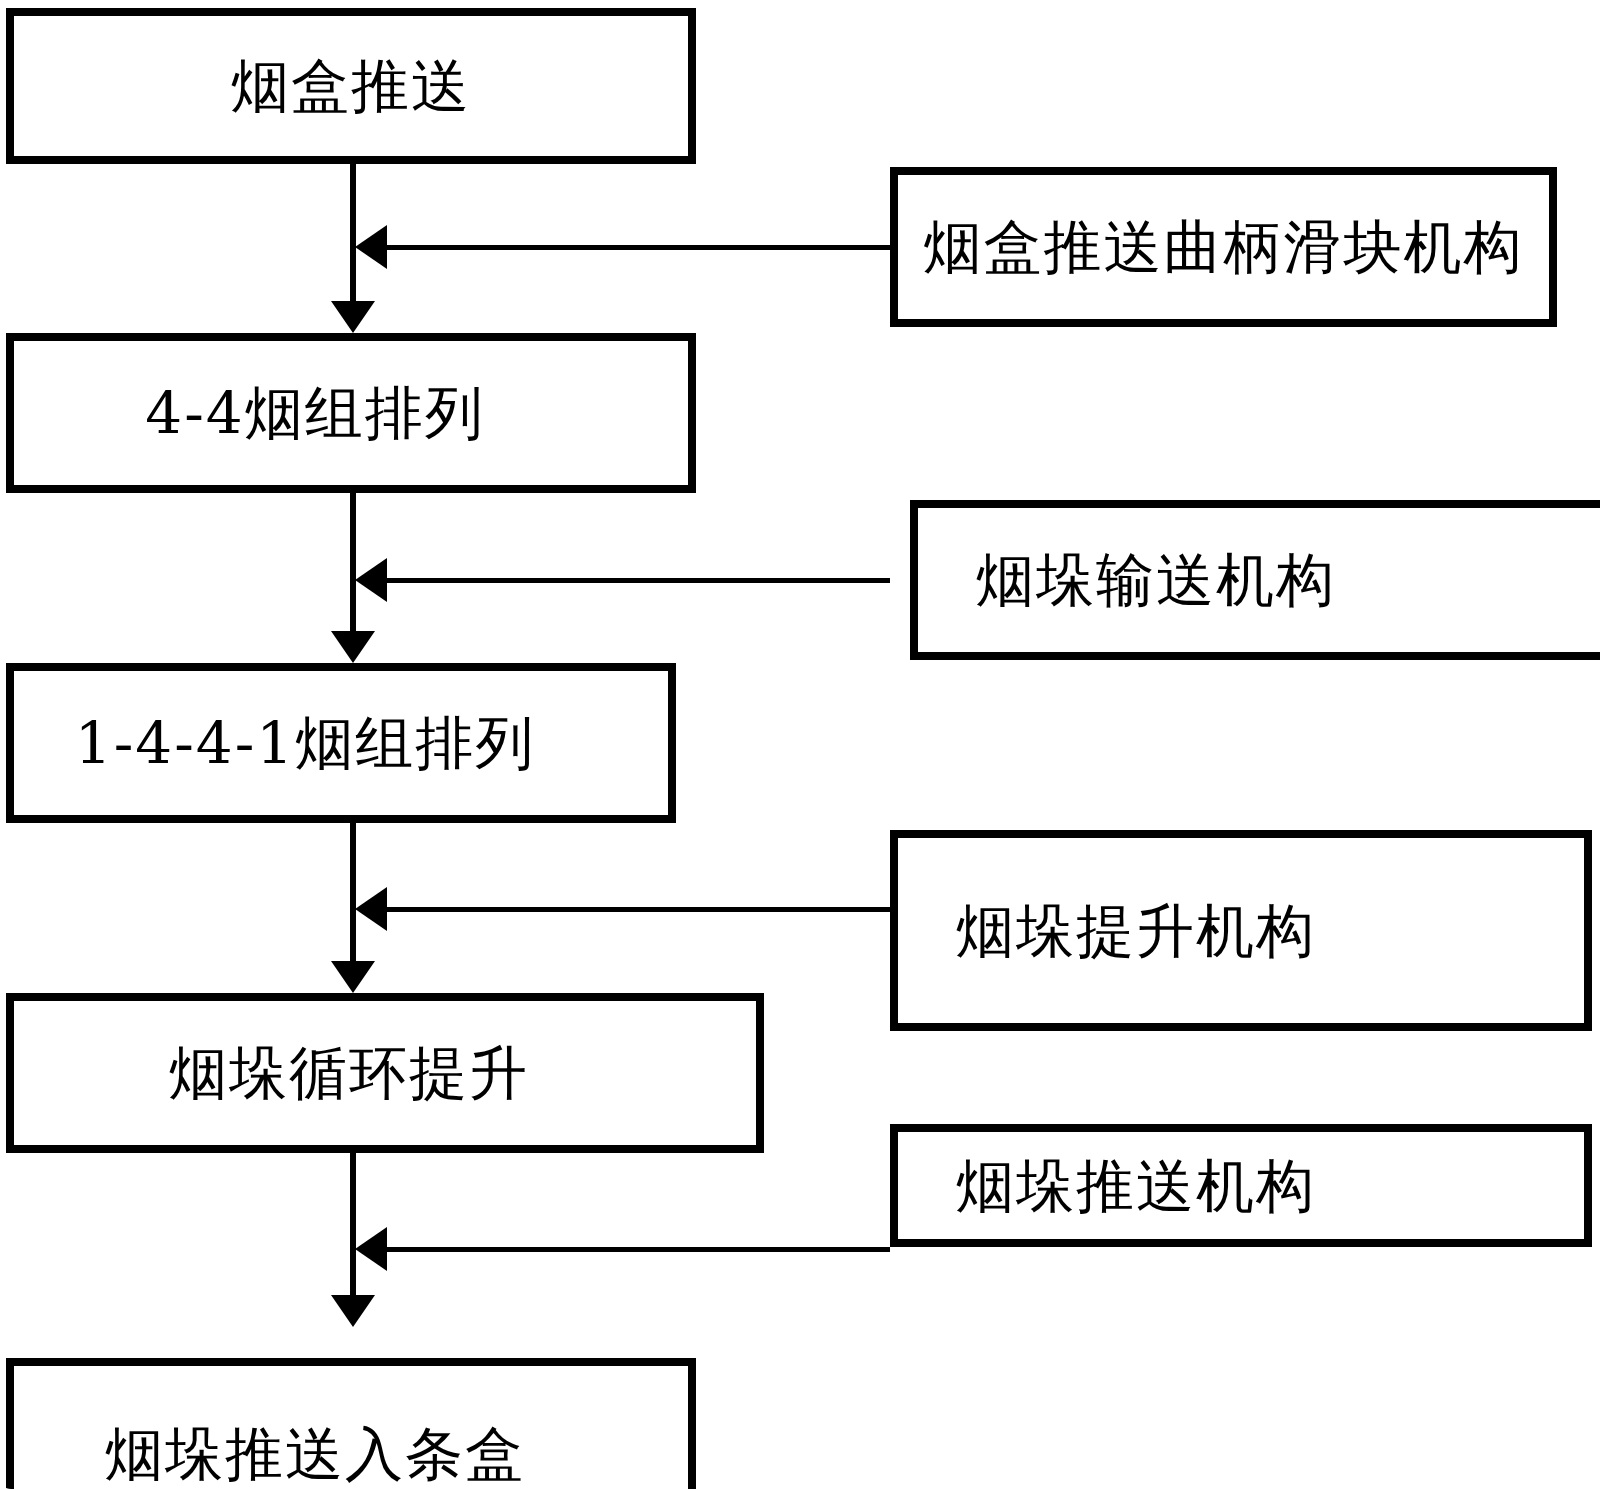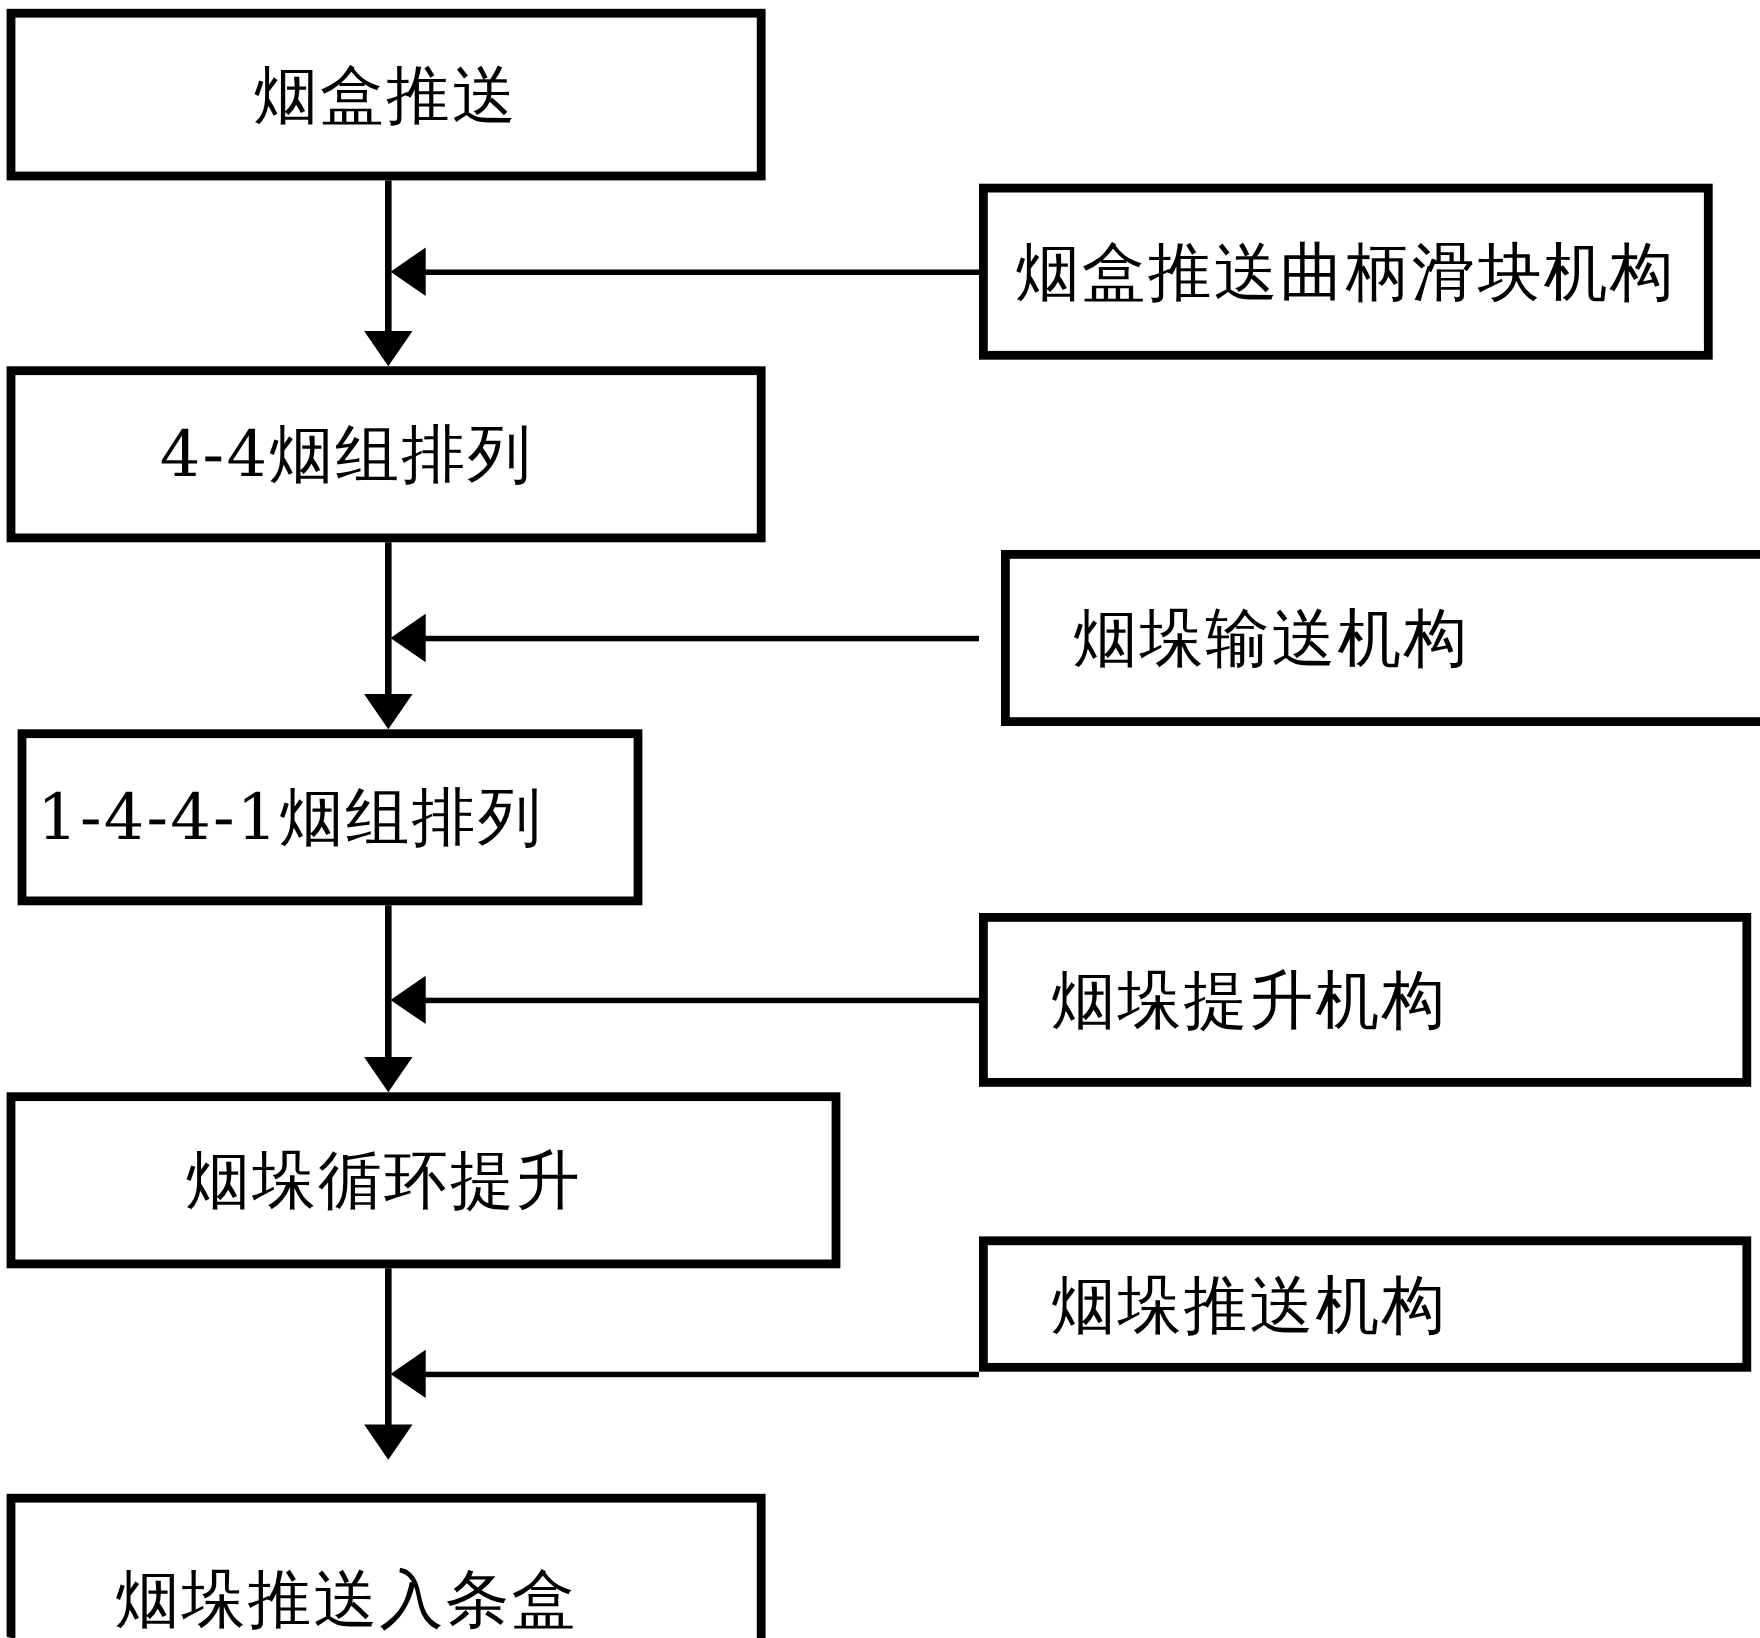--- a/index.html
+++ b/index.html
@@ -53,28 +53,28 @@
     position: absolute;
     width: 0; height: 0;
     border-top: 22px solid transparent;
     border-bottom: 22px solid transparent;
     border-right: 32px solid #000000;
   }
 
   
   #step1 { left: 6px;  top: 8px;    width: 690px; height: 156px; }
   #step2 { left: 6px;  top: 333px;  width: 690px; height: 160px; }
-  #step3 { left: 16px;  top: 663px;  width: 568px; height: 160px; }
+  #step3 { left: 6px;  top: 663px;  width: 670px; height: 160px; }
   #step4 { left: 6px;  top: 993px;  width: 758px; height: 160px; }
   #step5 { left: 6px;  top: 1358px; width: 690px; height: 192px; }
 
   
   #mech1 { left: 890px; top: 167px;  width: 667px; height: 160px; }
   #mech2 { left: 910px; top: 500px;  width: 702px; height: 160px; }
-  #mech3 { left: 890px; top: 830px;  width: 702px; height: 158px; }
+  #mech3 { left: 890px; top: 830px;  width: 702px; height: 201px; }
   #mech4 { left: 890px; top: 1124px; width: 702px; height: 123px; }
 </style>
 </head>
 <body>
 
 <div class="canvas">
 
   <div class="box" id="step1">
     <span>烟盒推送</span>
   </div>

